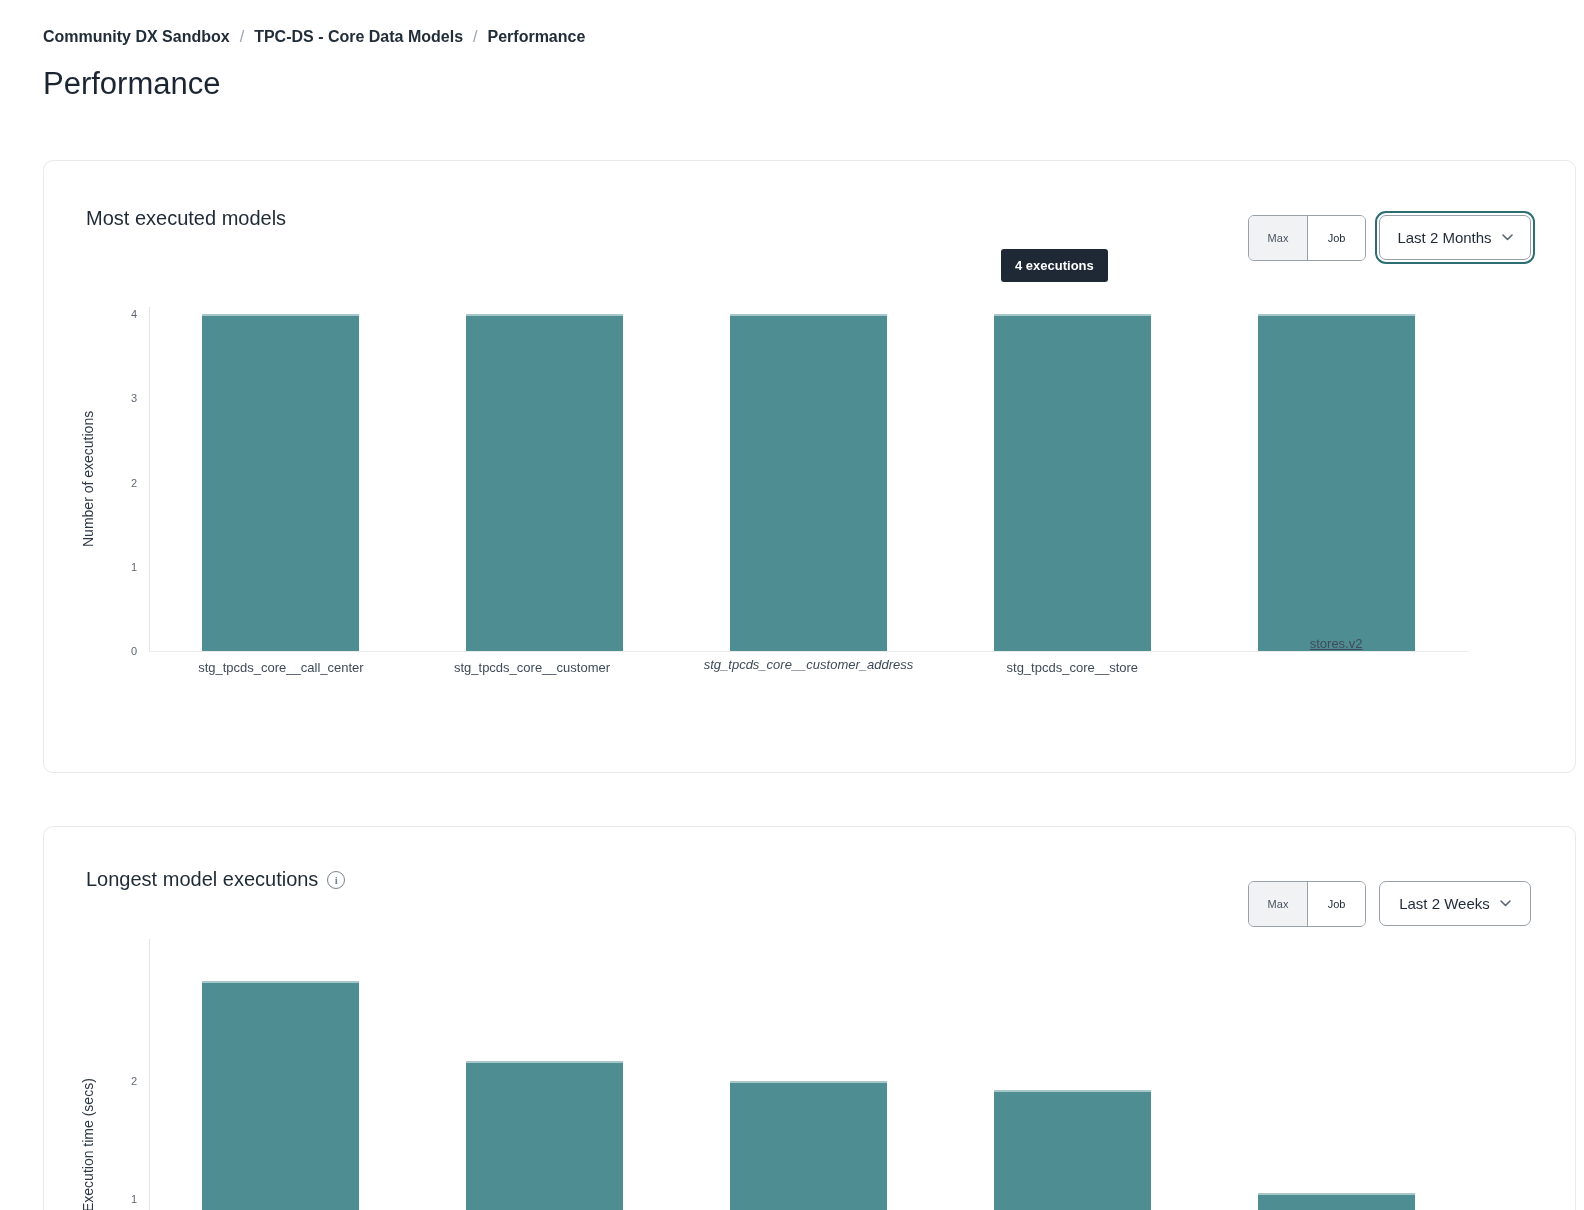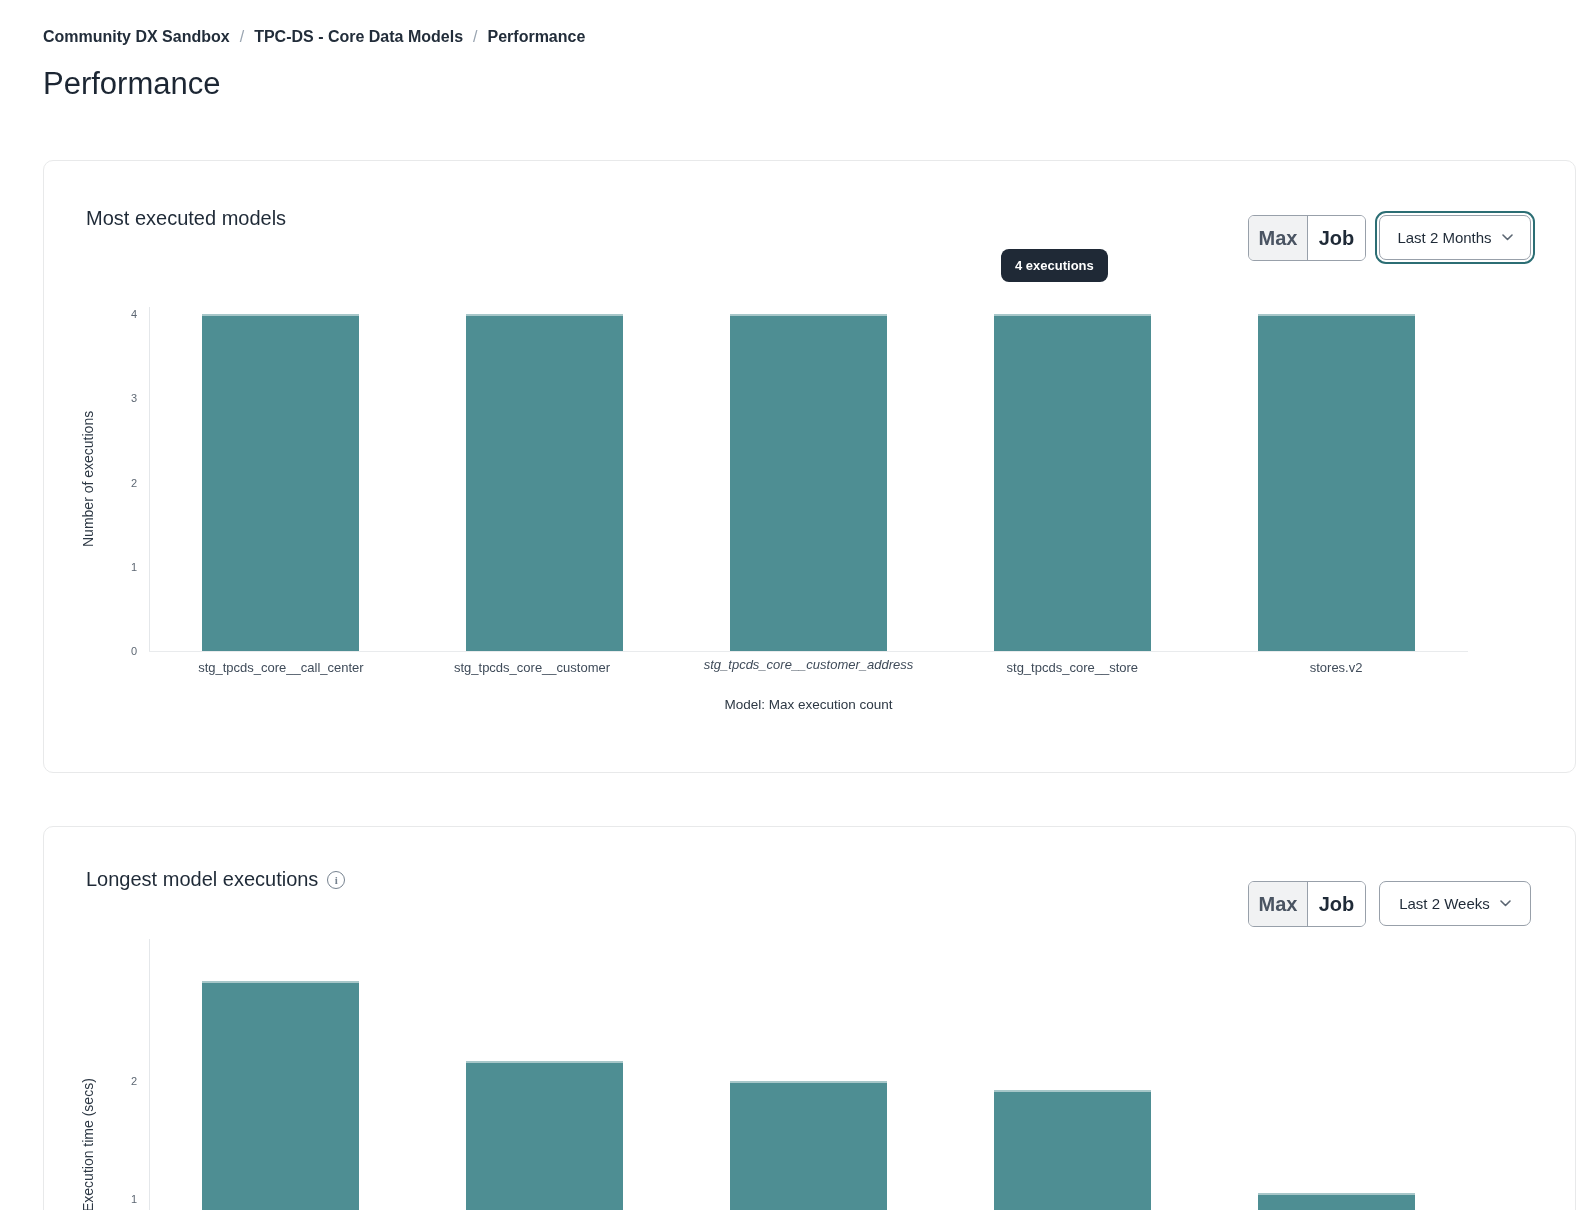--- a/index.html
+++ b/index.html
@@ -29,35 +29,35 @@
   .info-icon { width:18px; height:18px; border:1.5px solid #76828f; border-radius:50%;
                display:inline-flex; align-items:center; justify-content:center;
                font-size:11px; font-weight:700; color:#76828f;
                font-family:"Liberation Serif", serif; }
 
   
   .controls { position:absolute; top:54px; right:44px; display:flex; align-items:flex-start; gap:13px; }
   .segmented { display:flex; border:1px solid #98a0aa; border-radius:6px; overflow:hidden;
                height:46px; background:#fff; }
   .seg-btn { width:58px; height:100%; display:flex; align-items:center; justify-content:center;
-             font-size:20px; font-weight:700; background:#fff; border:none; cursor:pointer;
+             font-size:11px; font-weight:400; background:#fff; border:none; cursor:pointer;
              color:#1f2a37; font-family:inherit; }
   .seg-btn.active { background:#f1f2f3; color:#4a5462; }
   .seg-btn + .seg-btn { border-left:1px solid #98a0aa; }
 
   .dropdown { height:45px; min-width:152px; display:flex; align-items:center; justify-content:center;
               gap:10px; padding:0 16px; background:#fff; border:1px solid #98a0aa;
               border-radius:7px; font-size:15px; font-weight:500; color:#1f2a37; cursor:pointer;
               font-family:inherit; }
   .dropdown.focused { outline:2.5px solid #2c6e74; outline-offset:2px;justify-content:center; }
   .chevron { display:inline-flex; }
 
   
   .chart-tooltip { position:absolute; left:957px; top:88px; background:#1f2936; color:#ffffff;
-                   font-size:13px; font-weight:700; padding:9px 14px; border-radius:8px;
+                   font-size:13px; font-weight:700; padding:9px 14px; border-radius:3px;
                    white-space:nowrap; z-index:5; }
 
   
   .chart { position:absolute; inset:0; }
   .vline { position:absolute; width:1px; background:#e4e7ea; }
   .hline { position:absolute; height:1px; background:#e9ebed; }
   .bar { position:absolute; box-shadow: inset 0 2px 0 rgba(255,255,255,0.5); }
   .ytick { position:absolute; height:14px; line-height:14px; text-align:right;
            font-size:11px; color:#5d6773; }
   .xlabel { position:absolute; text-align:center; font-size:13px; color:#3f4b59; }
@@ -101,36 +101,35 @@
         </span>
       </button>
     </div>
 
     <div class="chart-tooltip">4 executions</div>
 
     <div class="chart">
       <div class="ylab">Number of executions</div>
       <div class="vline" style="left: 105px; top: 146px; height: 344px;"></div>
       <div class="hline" style="left: 105px; top: 490px; width: 1319px;"></div>
-      <div class="xtitle" style="left: 105px; width: 1319px; top: 536px;">Model: Max execution count</div>
     <div class="ytick" style="left: 53px; width: 40px; top: 483px;">0</div>
         <div class="ytick" style="left: 53px; width: 40px; top: 398.75px;">1</div>
         <div class="ytick" style="left: 53px; width: 40px; top: 314.5px;">2</div>
         <div class="ytick" style="left: 53px; width: 40px; top: 230.25px;">3</div>
         <div class="ytick" style="left: 53px; width: 40px; top: 146px;">4</div>
         <div class="bar" style="left: 158.4px; width: 157px; top: 153px; height: 337px; background: rgb(78, 142, 147);"></div>
         <div class="xlabel" style="left: 96.9px; width: 280px; top: 499px;">stg_tpcds_core__call_center</div>
         <div class="bar" style="left: 422.2px; width: 157px; top: 153px; height: 337px; background: rgb(78, 142, 147);"></div>
         <div class="xlabel" style="left: 348px; width: 280px; top: 499px;">stg_tpcds_core__customer</div>
         <div class="bar" style="left: 686px; width: 157px; top: 153px; height: 337px; background: rgb(78, 142, 147);"></div>
         <div class="xlabel" style="left: 624.5px; width: 280px; top: 496px; font-style: italic;">stg_tpcds_core__customer_address</div>
         <div class="bar" style="left: 949.8px; width: 157px; top: 153px; height: 337px; background: rgb(78, 142, 147);"></div>
         <div class="xlabel" style="left: 888.3px; width: 280px; top: 499px;">stg_tpcds_core__store</div>
         <div class="bar" style="left: 1213.6px; width: 157px; top: 153px; height: 337px; background: rgb(78, 142, 147);"></div>
-        <div class="xlabel" style="left: 1152.1px; width: 280px; top: 499px;">stores.v2</div>
+        <div class="xlabel" style="left: 1152.1px; width: 280px; top: 475px; text-decoration: underline;">stores.v2</div>
       </div>
   </section>
 
   <section class="card card-2">
     <h2 class="card-title">
       <span>Longest model executions</span>
       <span class="info-icon">i</span>
     </h2>
 
     <div class="controls">

